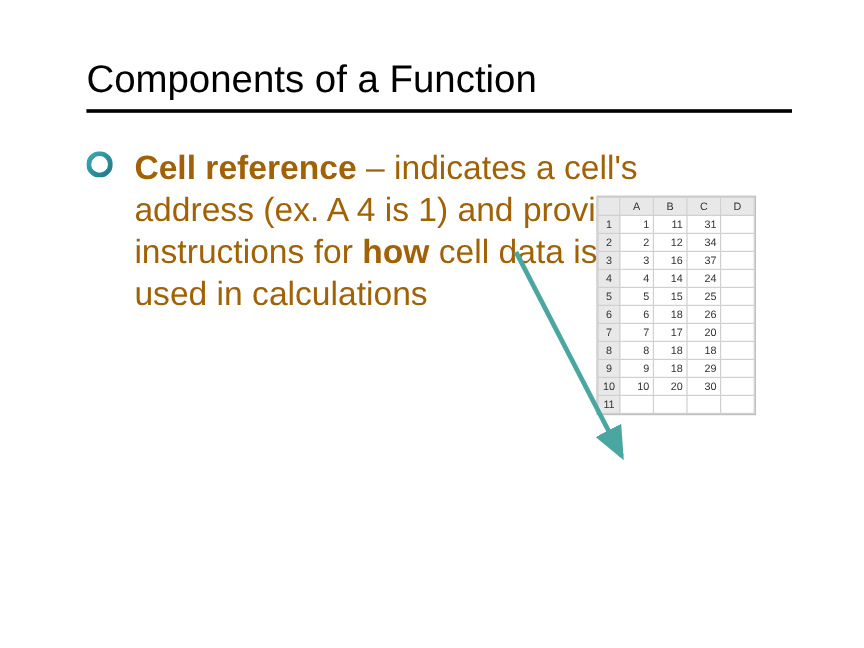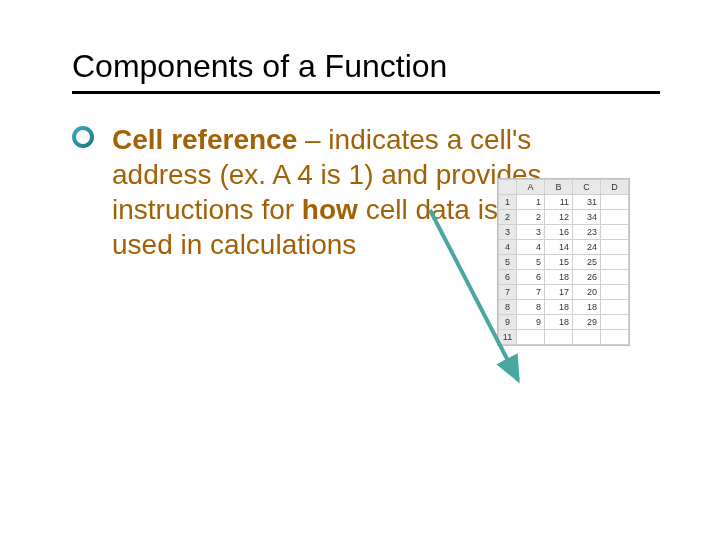--- a/index.html
+++ b/index.html
@@ -74,21 +74,21 @@
             <th class="row-head">2</th>
             <td class="cell">2</td>
             <td class="cell">12</td>
             <td class="cell">34</td>
             <td class="cell"></td>
           </tr>
           <tr>
             <th class="row-head">3</th>
             <td class="cell">3</td>
             <td class="cell">16</td>
-            <td class="cell">23</td>
+            <td class="cell">37</td>
             <td class="cell"></td>
           </tr>
           <tr>
             <th class="row-head">4</th>
             <td class="cell">4</td>
             <td class="cell">14</td>
             <td class="cell">24</td>
             <td class="cell"></td>
           </tr>
           <tr>
@@ -119,20 +119,27 @@
             <td class="cell">18</td>
             <td class="cell"></td>
           </tr>
           <tr>
             <th class="row-head">9</th>
             <td class="cell">9</td>
             <td class="cell">18</td>
             <td class="cell">29</td>
             <td class="cell"></td>
           </tr>
+          <tr>
+            <th class="row-head">10</th>
+            <td class="cell">10</td>
+            <td class="cell">20</td>
+            <td class="cell">30</td>
+            <td class="cell"></td>
+          </tr>
           <tr class="last">
             <th class="row-head">11</th>
             <td class="cell"></td>
             <td class="cell"></td>
             <td class="cell"></td>
             <td class="cell"></td>
           </tr>
         </tbody>
     </table>
   </div>

